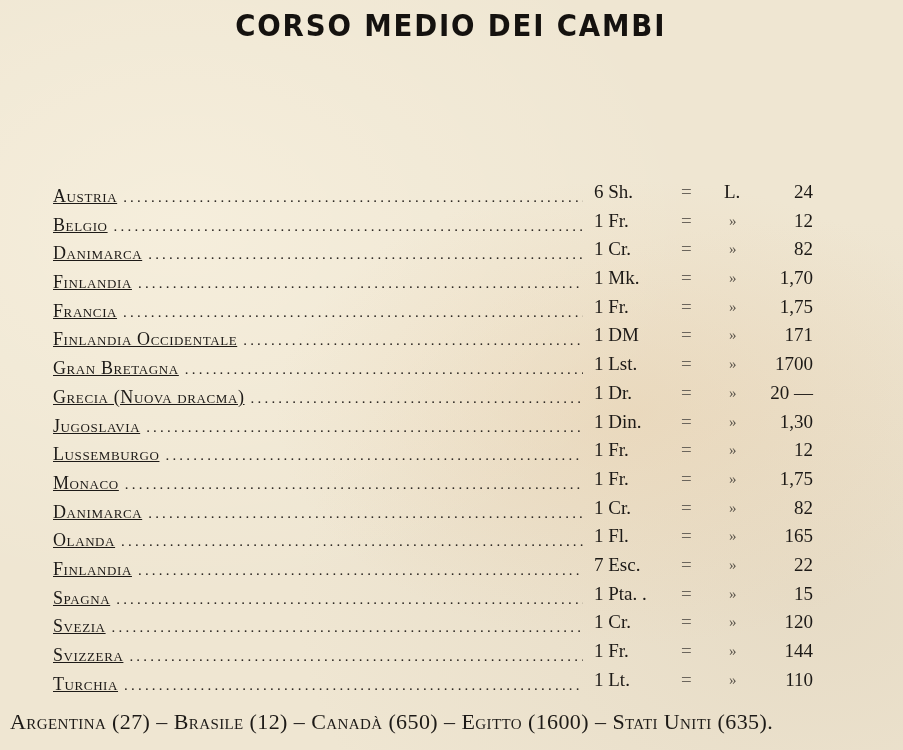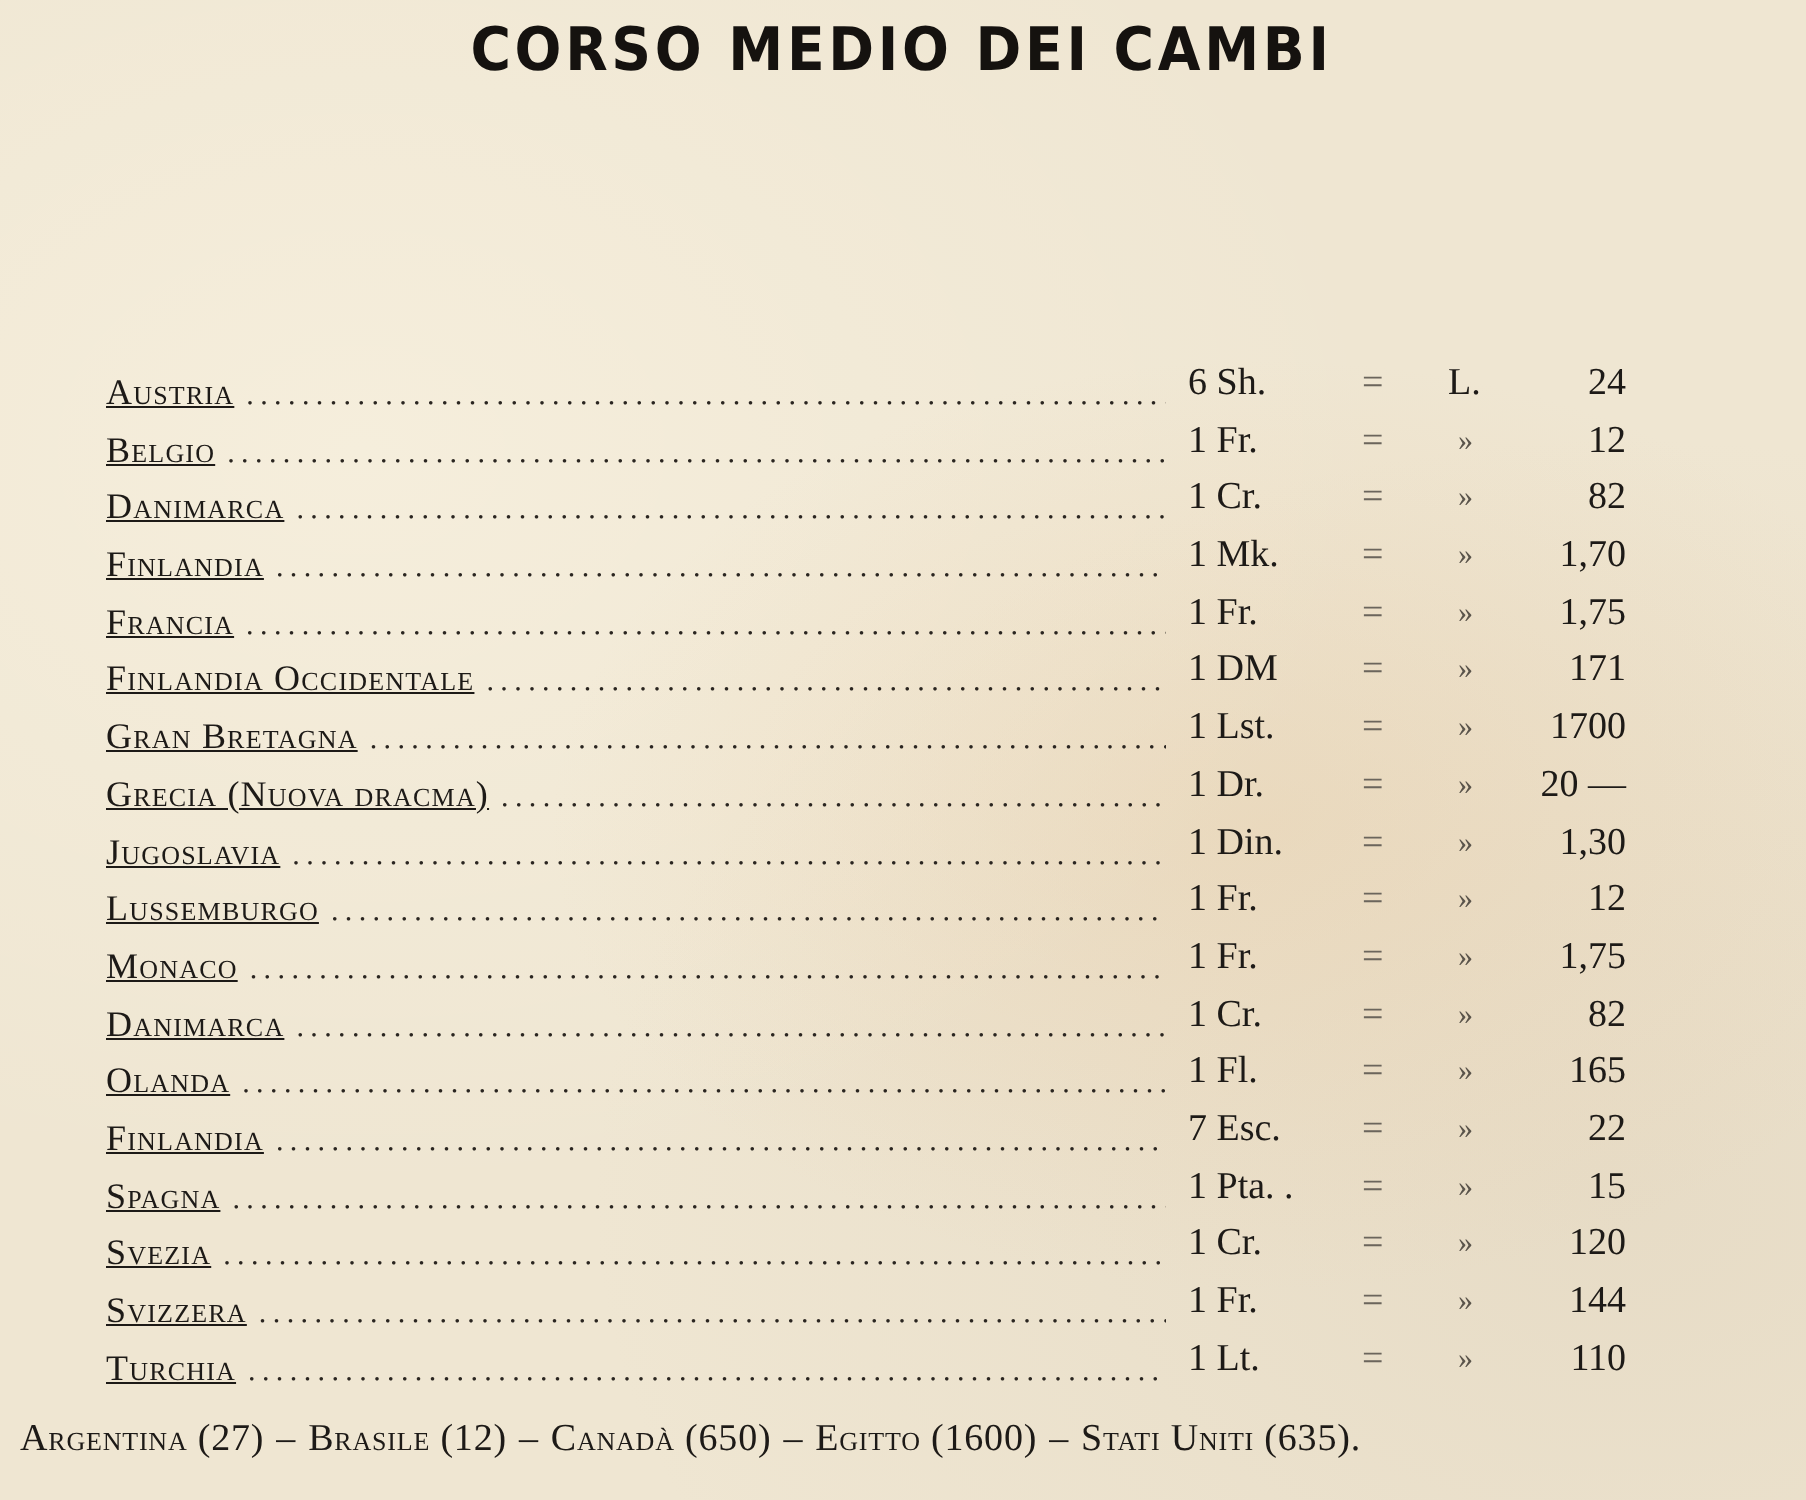--- a/index.html
+++ b/index.html
@@ -44,21 +44,21 @@
   .country .dots {
     color: #2a2520; letter-spacing: 3.2px; font-size: 15px;
   }
   .unit { position: absolute; left: 541px; top: 0; white-space: nowrap; }
   .eq { position: absolute; left: 628px; top: 0; color: #6b655c; }
   .cur { position: absolute; left: 671px; top: 0; }
   .cur.ditto { left: 676px; font-size: 15px; color: #5a544b; }
   .val { position: absolute; right: 40px; top: 0; text-align: right; min-width: 60px; font-family: Liberation Serif, serif; }
   .footer {
     position: absolute; left: 10px; top: 709px; width: 890px;
-    font-size: 19px;
+    font-size: 22px;
     font-variant: small-caps;
     letter-spacing: 0.4px;
     white-space: nowrap;
   }
   .footer .sep { margin: 0 6px; }
 </style>
 </head>
 <body>
 
 <div class="title">CORSO MEDIO DEI CAMBI</div>

